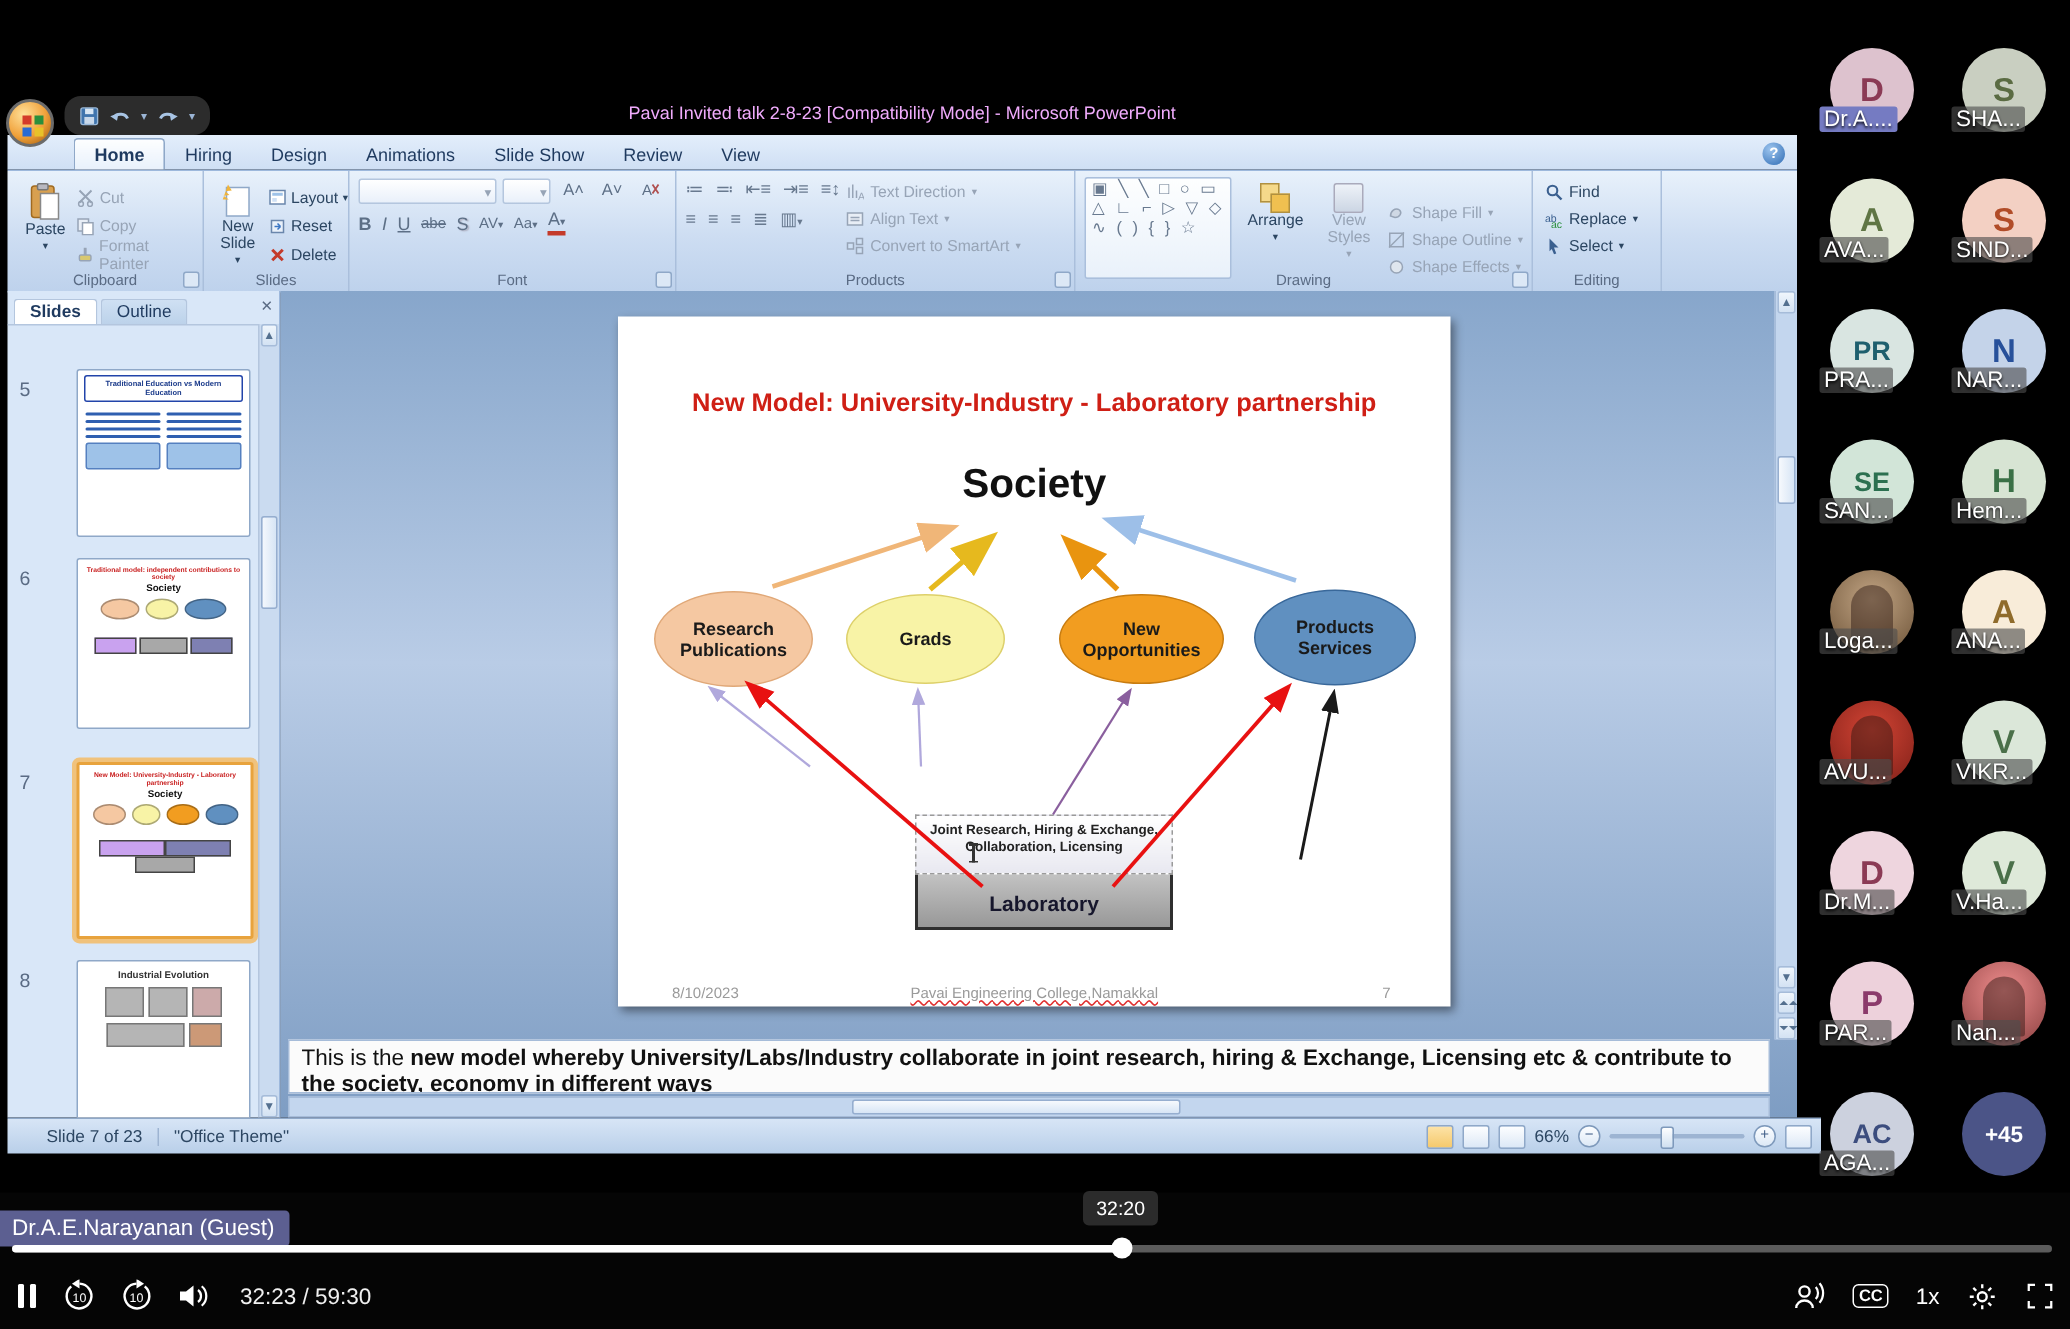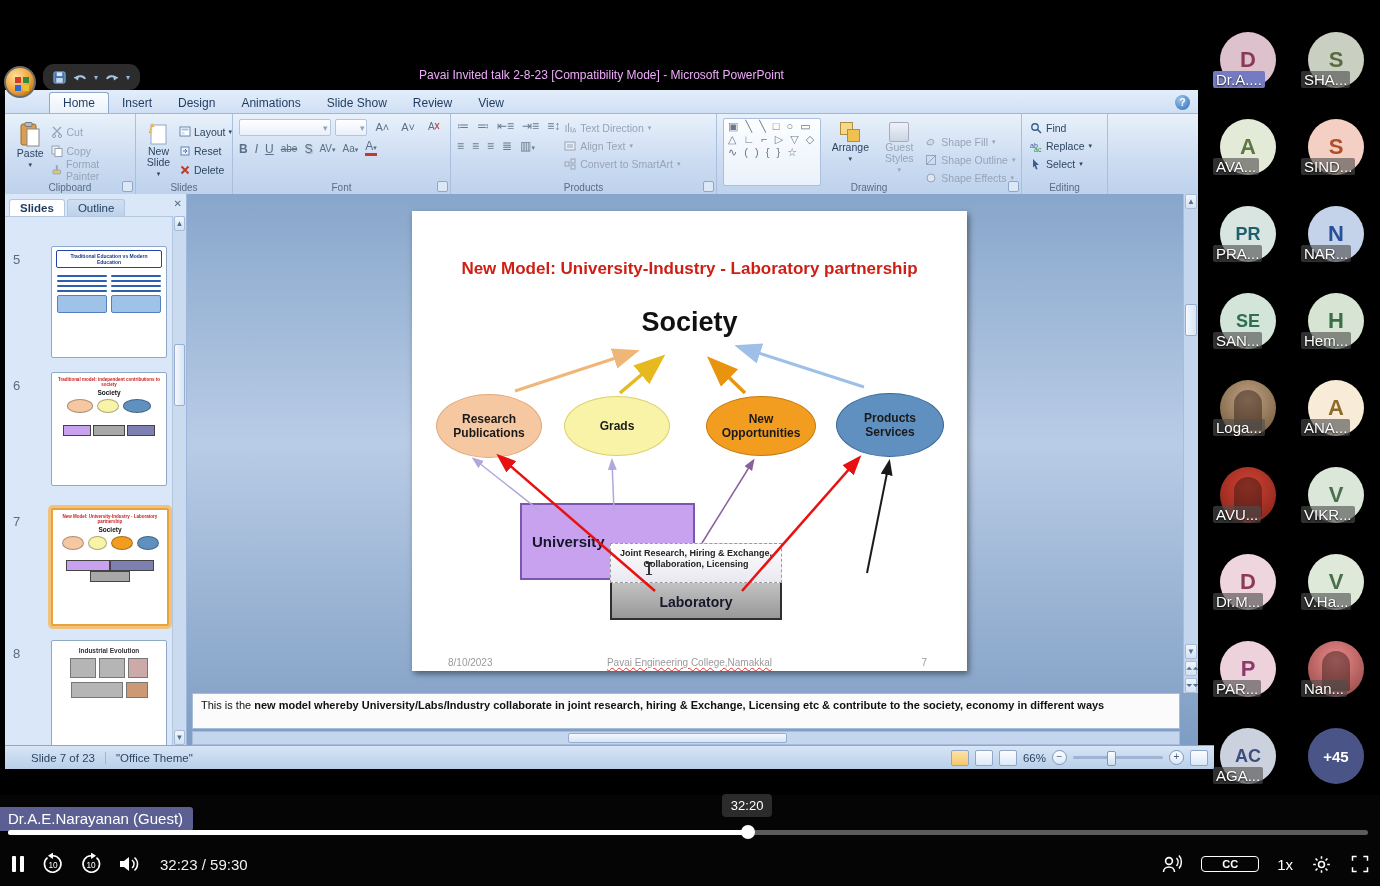--- a/index.html
+++ b/index.html
@@ -10,21 +10,21 @@
   .ttext{position:absolute;left:0;right:0;top:6px;text-align:center;color:#f0abfc;font-size:12px;text-shadow:0 0 6px #000;}
   .orb{position:absolute;left:-1px;top:4px;width:32px;height:32px;border-radius:50%;z-index:20;
        background:radial-gradient(circle at 35% 30%,#ffe09a,#f0a13a 55%,#9a5408);border:2px solid #6b6b6b;box-sizing:border-box;}
   .orb .sq{position:absolute;width:6px;height:6px;}
   .qat{position:absolute;left:38px;top:2px;height:22px;background:#2c2c2c;border-radius:11px;padding:2px 10px;display:flex;align-items:center;gap:7px;}
   .qbtn{display:inline-flex;align-items:center;}
   .qcar{color:#9ab4d4;font-size:8px;}
   
   .tabrow{position:absolute;left:0;top:28px;width:100%;height:24px;background:linear-gradient(#e3eefb,#cfdff4);border-bottom:1px solid #9db8dc;display:flex;align-items:flex-end;padding-left:44px;box-sizing:border-box;}
   .tab{font-size:12px;color:#1f3a5f;padding:3px 13px;border-radius:3px 3px 0 0;cursor:default;}
-  .tab.active{background:linear-gradient(#fdfeff,#e8f1fb);border:1px solid #8fa8c8;border-bottom:none;font-weight:normal;text-align:center;}
+  .tab.active{background:linear-gradient(#fdfeff,#e8f1fb);border:1px solid #8fa8c8;border-bottom:none;font-weight:bold;text-align:center;}
   .helpdot{position:absolute;right:8px;bottom:3px;width:15px;height:15px;border-radius:50%;background:radial-gradient(circle at 35% 30%,#9cc4ee,#2f6cb4);color:#fff;font-size:10px;font-weight:bold;text-align:center;line-height:15px;}
   
   .ribbon{position:absolute;left:0;top:52px;width:100%;height:80px;background:linear-gradient(#e8f1fb,#cdddf2 55%,#bed2ec);border-bottom:1px solid #8fa8c8;display:flex;}
   .grp{position:relative;border-right:1px solid #aabfdc;box-sizing:border-box;height:100%;flex:0 0 auto;}
   .glabel{position:absolute;bottom:1px;left:0;right:0;text-align:center;font-size:10px;color:#5a6b84;}
   .launch{position:absolute;right:2px;bottom:2px;width:9px;height:9px;border:1px solid #8fa8c8;border-radius:2px;background:#dce8f6;}
   .bigbtn{display:flex;flex-direction:column;align-items:center;justify-content:flex-start;padding-top:4px;width:44px;font-size:10.5px;color:#2c4662;line-height:11px;text-align:center;}
   .smallrow{display:flex;align-items:center;gap:3px;font-size:10.5px;height:18px;}
   .dis{color:#97a4b6;}
   .en{color:#2c4662;}
@@ -57,21 +57,21 @@
   .jbox{position:absolute;border:1.5px dashed #9a9a9a;background:linear-gradient(#ffffff,#e8e8f0);z-index:5;text-align:center;font-size:9px;font-weight:bold;color:#222;line-height:11px;padding-top:4px;box-sizing:border-box;}
   .labbox{z-index:4;display:flex;align-items:flex-end;justify-content:center;font-size:14px;padding-bottom:8px;background:linear-gradient(#c8c8c8,#989898);}
   .arrowsvg{position:absolute;left:0;top:0;z-index:6;pointer-events:none;}
   .sfooter{position:absolute;bottom:14px;left:0;right:0;font-size:10px;color:#9a9a9a;}
   .ibeam{position:absolute;z-index:9;width:1.5px;height:13px;background:#333;}
   .ibeam:before,.ibeam:after{content:"";position:absolute;left:-2.5px;width:6.5px;height:1.5px;background:#333;}
   .ibeam:after{bottom:0;}
   .escroll{position:absolute;right:0;top:0;bottom:52px;width:14px;background:#c3d6ee;border-left:1px solid #a6bcd9;}
   .sb-arrow{position:absolute;left:1px;right:1px;height:13px;color:#54708f;font-size:8px;text-align:center;line-height:13px;background:linear-gradient(#f0f6fc,#d3e2f3);border:1px solid #a6bcd9;border-radius:2px;}
   .escroll .ethumb{position:absolute;left:1px;right:1px;top:110px;height:30px;background:linear-gradient(90deg,#f6f9fd,#d7e5f5);border:1px solid #96aecf;border-radius:2px;}
-  .notes{position:absolute;left:5px;right:18px;top:499px;height:36px;background:#fbfbfb;border:1px solid #a6bcd9;font-size:11px;color:#111;padding:3px 8px;box-sizing:border-box;overflow:hidden;line-height:17px;}
+  .notes{position:absolute;left:5px;right:18px;top:499px;height:36px;background:#fbfbfb;border:1px solid #a6bcd9;font-size:15px;color:#111;padding:3px 8px;box-sizing:border-box;overflow:hidden;line-height:17px;}
   .hscroll{position:absolute;left:5px;right:18px;top:537px;height:12px;background:#c3d6ee;border:1px solid #a6bcd9;}
   .hthumb{position:absolute;left:38%;width:22%;top:1px;bottom:1px;background:linear-gradient(#f6f9fd,#d7e5f5);border:1px solid #96aecf;border-radius:2px;}
   
   .status{position:absolute;left:0;top:683px;width:100%;height:23px;background:linear-gradient(#d7e5f6,#b9cfe9);border-top:1px solid #8fa8c8;display:flex;align-items:center;font-size:11.5px;color:#2c4662;padding-left:16px;}
   .statR{margin-left:auto;display:flex;align-items:center;gap:6px;padding-right:6px;}
   .viewbtn{width:16px;height:14px;border:1px solid #8fa8c8;border-radius:2px;background:linear-gradient(#fdfeff,#dce8f6);display:inline-block;}
   .viewbtn.on{background:linear-gradient(#fde3a7,#f5c96c);}
   .zoomtrack{position:relative;width:90px;height:3px;background:#9db4d2;border-radius:2px;}
   .zoomthumb{position:absolute;left:34px;top:-5px;width:7px;height:13px;background:linear-gradient(#fdfeff,#cfdff0);border:1px solid #7e99bb;border-radius:2px;}
   .zbtn{width:13px;height:13px;border-radius:50%;border:1px solid #7e99bb;background:linear-gradient(#fdfeff,#dce8f6);color:#44618a;font-size:10px;line-height:11px;text-align:center;}
@@ -86,21 +86,21 @@
   
   .player{position:absolute;left:0;top:795px;width:1380px;height:91px;background:#050505;}
   .speaker{position:absolute;left:0;top:12px;background:#5c5f91;color:#fff;font-size:15px;padding:3px 10px 4px 8px;border-radius:0 3px 3px 0;}
   .pbar{position:absolute;left:8px;right:12px;top:35px;height:5px;background:#5c5c5c;border-radius:3px;}
   .pfill{position:absolute;left:0;top:0;bottom:0;background:#fff;border-radius:3px;}
   .pthumb2{position:absolute;top:-5px;width:14px;height:14px;border-radius:50%;background:#fff;margin-left:-7px;}
   .ptip{position:absolute;top:-36px;background:#2b2b2b;color:#fff;font-size:13px;padding:4px 9px;border-radius:4px;}
   .controls{position:absolute;left:10px;top:52px;right:10px;height:34px;display:flex;align-items:center;gap:16px;color:#eee;}
   .ctime{font-size:15px;color:#f0f0f0;margin-left:4px;}
   .cright{margin-left:auto;display:flex;align-items:center;gap:18px;}
-  .ccbox{border:1.6px solid #fff;border-radius:4px;font-size:11px;font-weight:bold;padding:1px 20px;color:#fff;}
+  .ccbox{border:1.6px solid #fff;border-radius:4px;font-size:11px;font-weight:bold;padding:1px 3px;color:#fff;}
   .speed{font-size:15px;color:#fff;}
   .icongap{display:inline-flex;align-items:center;}
   
   .m-title5{margin:3px 4px 2px;border:1px solid #2244aa;border-radius:2px;font-size:5px;font-weight:bold;color:#1a3a8a;text-align:center;padding:2px 1px;line-height:6px;}
   .m-cols{display:flex;gap:4px;padding:2px 5px;}
   .m-col{flex:1;}
   .m-line{height:2px;background:#2f5fb0;margin:3px 0;border-radius:1px;}
   .m-img{height:16px;background:#9ec2e8;border:1px solid #5580c0;border-radius:2px;margin-top:3px;}
   .m-red{font-size:4.5px;color:#c92020;text-align:center;font-weight:bold;padding:4px 2px 0;line-height:5px;}
   .m-soc{font-size:6.5px;font-weight:bold;text-align:center;color:#111;padding-top:2px;}
@@ -147,21 +147,21 @@
               <polygon points="13.5,6.5 8,4.5 9,9.5" fill="#a8c4e4"></polygon>
             </svg>
         </span>
         <span class="qcar">▾</span>
       </div>
       <div class="ttext">Pavai Invited talk 2-8-23 [Compatibility Mode] - Microsoft PowerPoint</div>
     </div>
 
     <div class="tabrow">
       <span class="tab active">Home</span>
-      <span class="tab">Insert</span>
+      <span class="tab">Hiring</span>
       <span class="tab">Design</span>
       <span class="tab">Animations</span>
       <span class="tab">Slide Show</span>
       <span class="tab">Review</span>
       <span class="tab">View</span>
       <span class="helpdot">?</span>
     </div>
 
     <div class="ribbon">
 
@@ -330,21 +330,21 @@
           <div class="bigbtn" style="width:46px;color:#2c4662;">
             <span style="position:relative;width:20px;height:20px;display:inline-block;">
               <span style="position:absolute;left:0;top:0;width:11px;height:11px;background:#f5d98a;border:1px solid #b09040;"></span>
               <span style="position:absolute;left:7px;top:7px;width:11px;height:11px;background:#f0c050;border:1px solid #b09040;"></span>
             </span>
             <span>Arrange</span>
               <span style="font-size:7px;">▾</span>
           </div>
           <div class="bigbtn dis" style="width:40px;">
             <span style="width:18px;height:18px;background:linear-gradient(#eef2f8,#ccd6e4);border:1px solid #aab;border-radius:2px;display:inline-block;"></span>
-            <span>Guest Styles</span>
+            <span>View Styles</span>
               <span style="font-size:7px;">▾</span>
           </div>
           <div class="rgt3" style="padding-top:4px;margin-top:12px;">
             <div class="cmd dis">
                 <svg class="micon" viewBox="0 0 12 12">
                   <path d="M2 8 C2 5 5 2 8 4 C10 6 8 9 5 9 Z" fill="#cfd8e4" stroke="#97a4b6"></path>
                 </svg>
                 <span>Shape Fill</span>
                 <span style="font-size:7px;">▾</span>
               </div>
@@ -487,21 +487,20 @@
           <div class="society">Society</div>
 
           <div class="ell" style="left: 24px; top: 183px; width: 104px; height: 62px; background: rgb(245, 200, 162); border-color: rgb(224, 168, 120);">Research
 Publications</div>
           <div class="ell" style="left: 152px; top: 185px; width: 104px; height: 58px; background: rgb(248, 243, 166); border-color: rgb(221, 208, 106);">Grads</div>
           <div class="ell" style="left: 294px; top: 185px; width: 108px; height: 58px; background: rgb(242, 157, 32); border-color: rgb(200, 124, 16);">New
 Opportunities</div>
           <div class="ell" style="left: 424px; top: 182px; width: 106px; height: 62px; background: rgb(96, 144, 192); border-color: rgb(57, 104, 154);">Products
 Services</div>
 
-          <div class="bx" style="left: 108px; top: 292px; width: 175px; height: 77px; display: flex; align-items: center; padding-left: 10px; font-size: 15px; background: rgb(201, 162, 239); border-color: rgb(122, 88, 173);">University</div>
           <div class="bx labbox" style="left: 198px; top: 365px; width: 172px; height: 44px; border-color: rgb(47, 47, 47);">Laboratory</div>
           <div class="jbox" style="left:198px;top:332px;width:172px;height:40px;">
             <div>Joint Research, Hiring &amp; Exchange,</div>
             <div>Collaboration, Licensing</div>
           </div>
           <div class="ibeam" style="left:236px;top:351px;"></div>
 
           <svg class="arrowsvg" width="555" height="460" viewBox="0 0 555 460">
             <defs>
               <marker id="m-peach" markerWidth="9" markerHeight="8" refX="7" refY="3.5" orient="auto">

